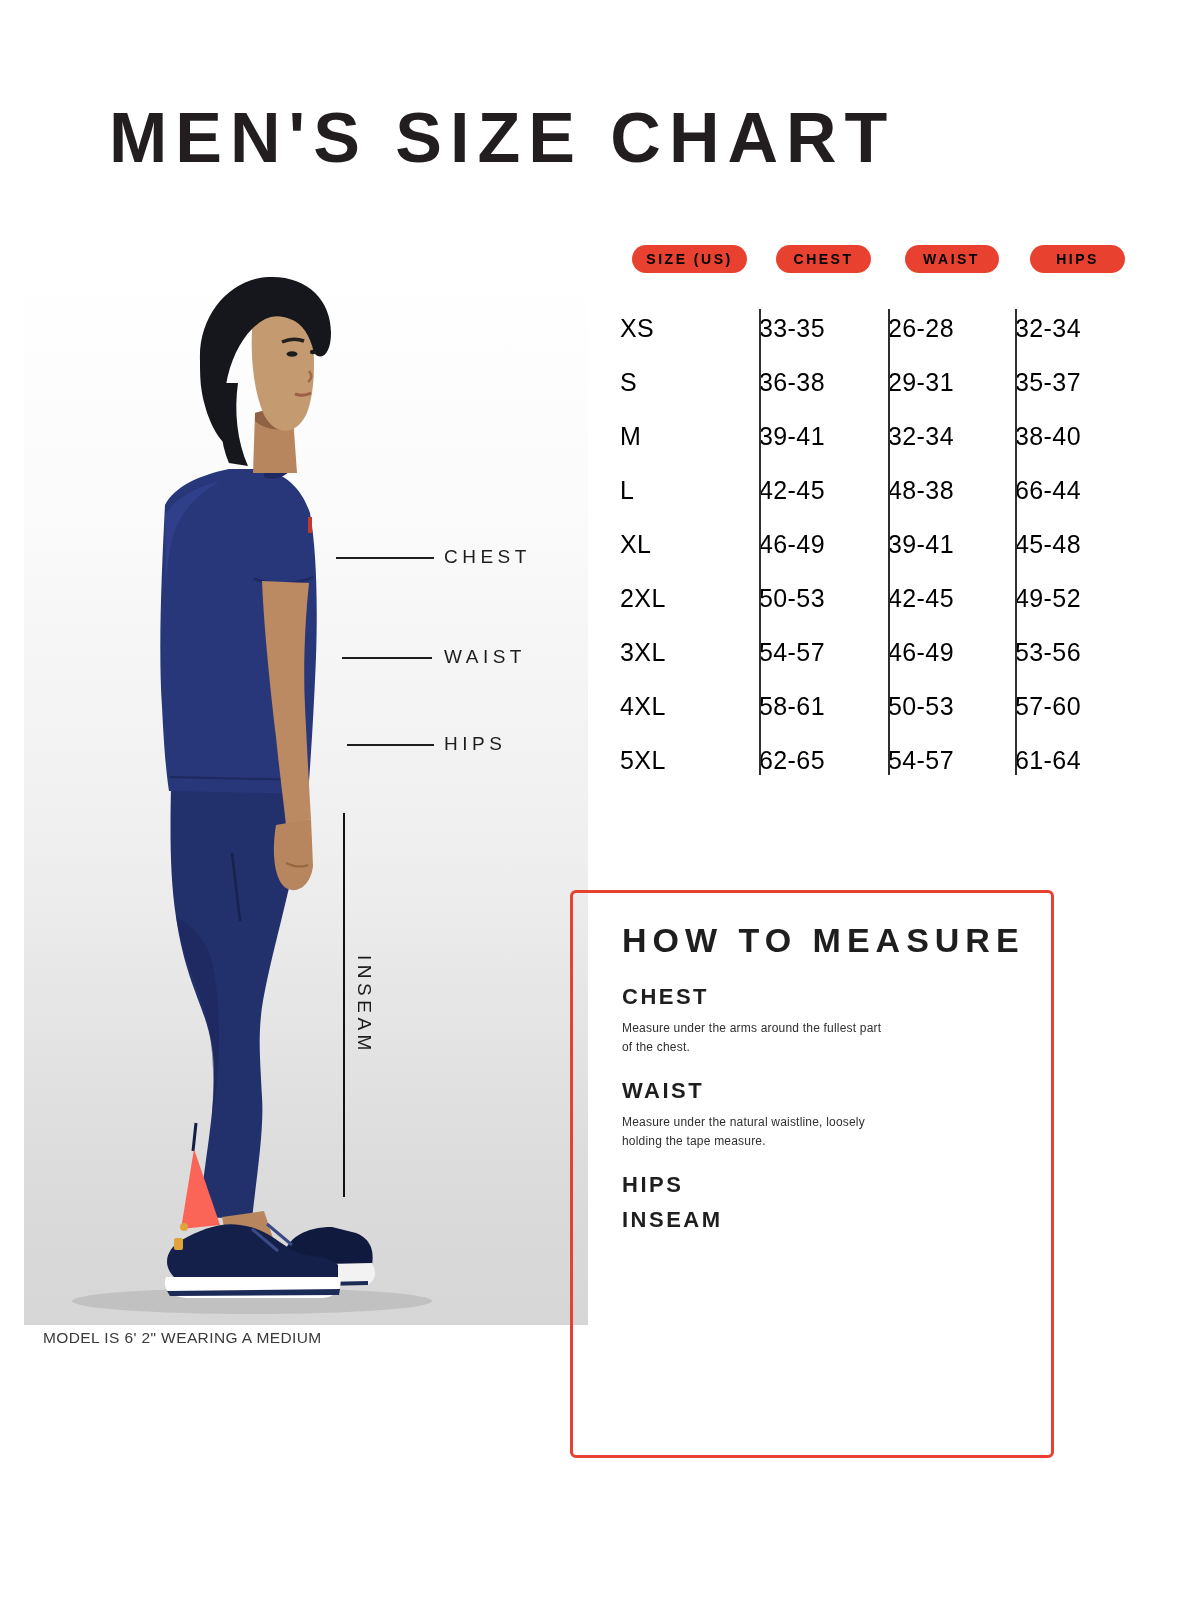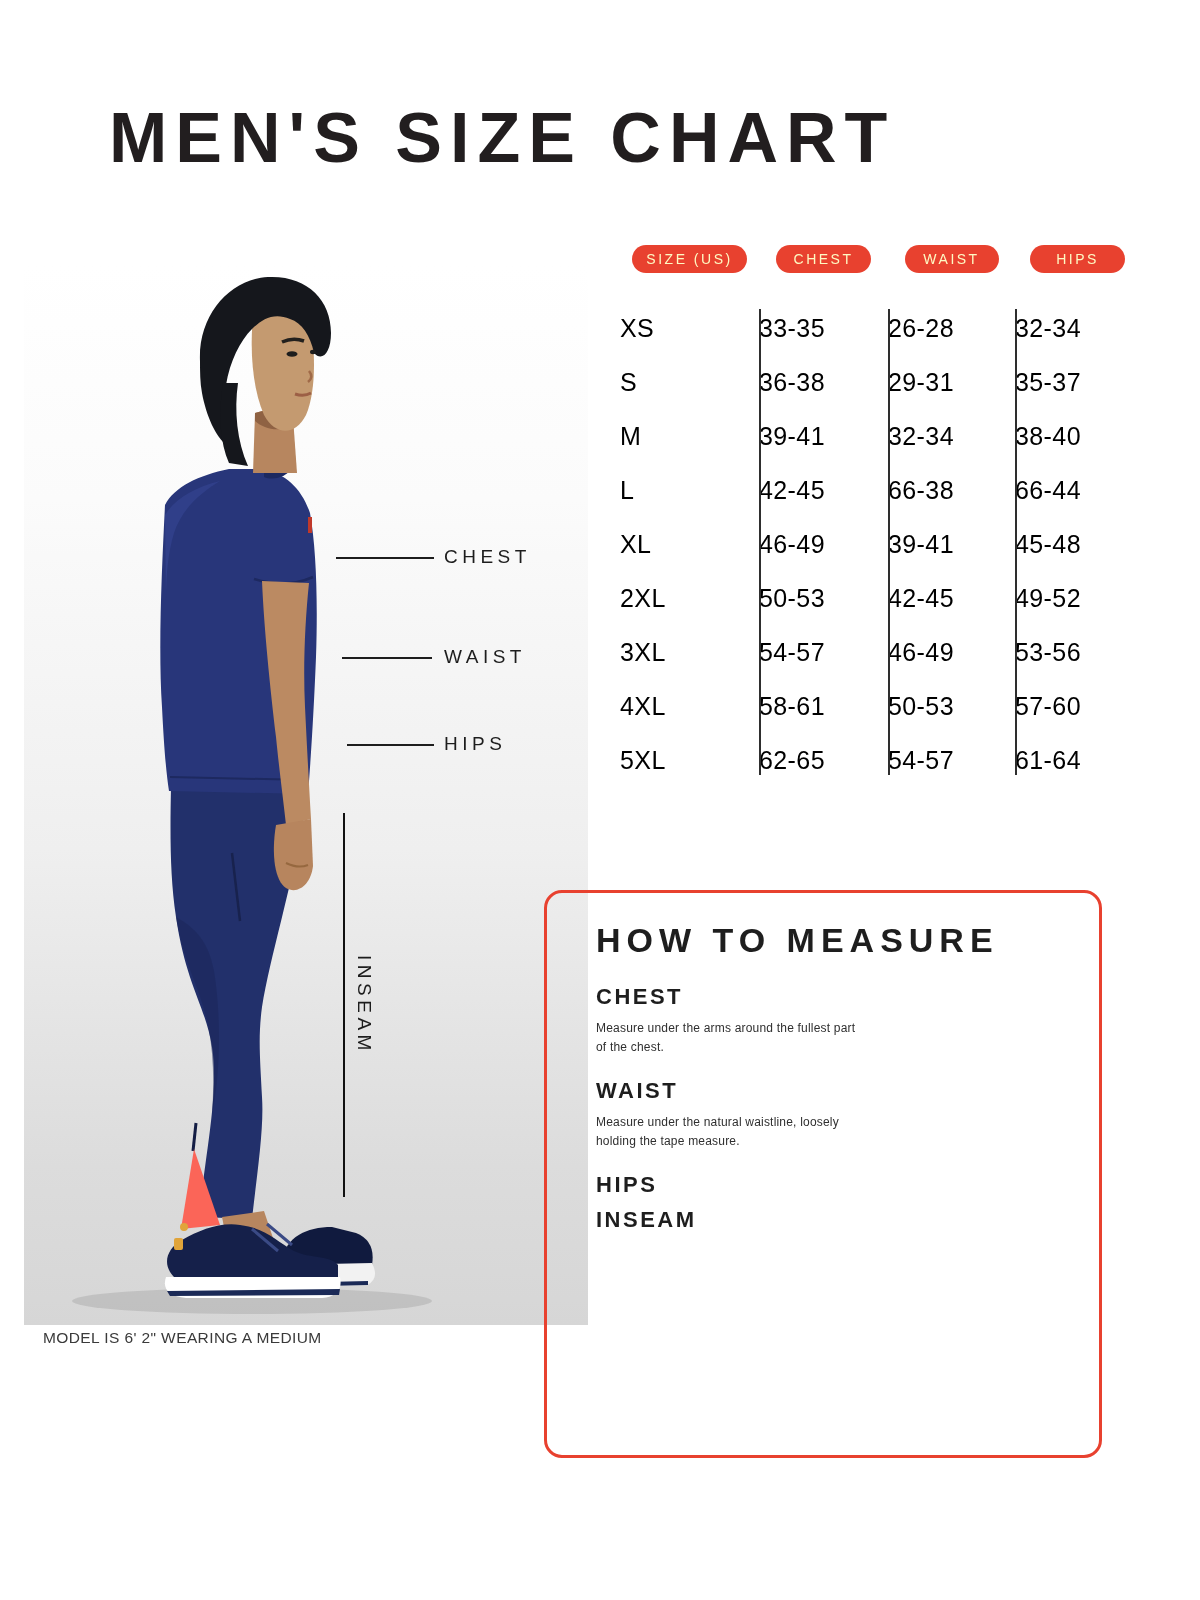--- a/index.html
+++ b/index.html
@@ -33,42 +33,42 @@
   .photo-caption{
     position:absolute;left:43px;top:1329px;font-size:15.5px;letter-spacing:0.4px;color:#3a3a3a;
   }
   
   .table-head{
     position:absolute;left:620px;top:245px;width:520px;
     display:grid;grid-template-columns:139px 129px 127px 125px;
   }
   .table-head .cell{display:flex;justify-content:center;}
   .pill{
-    background:#E8412F;color:#fef9c3;border-radius:15px;height:28px;
+    background:#E8412F;color:#000000;border-radius:15px;height:28px;
     display:flex;align-items:center;justify-content:center;
-    font-size:14px;font-weight:normal;letter-spacing:2.5px;
+    font-size:14px;font-weight:bold;letter-spacing:2.5px;
   }
   .pill.w0{width:115px;}
   .pill.w1{width:95px;}
   .pill.w2{width:94px;}
   .pill.w3{width:95px;}
   .table-body{
     position:absolute;left:620px;top:301px;width:520px;
     display:grid;grid-template-columns:139px 129px 127px 125px;grid-auto-rows:54px;
     align-items:center;
     font-size:25px;color:#000000;letter-spacing:0.4px;
   }
   .tdiv{position:absolute;top:309px;height:466px;width:2px;background:#2e2e2e;}
   .tdiv.d1{left:759px;}
   .tdiv.d2{left:888px;}
   .tdiv.d3{left:1015px;}
   
   .measure-box{
-    position:absolute;left:544px;top:890px;width:558px;height:568px;box-sizing:border-box;
-    border:3px solid #E8412F;border-radius:18px;background:transparent;
+    position:absolute;left:570px;top:890px;width:484px;height:568px;box-sizing:border-box;
+    border:3px solid #E8412F;border-radius:6px;background:transparent;
     padding:28px 36px 0 49px;
   }
   .measure-title{
     margin:0 0 24px 0;font-size:34px;font-weight:bold;letter-spacing:6px;color:#1e1e1e;
     white-space:nowrap;
   }
   .measure-heading{
     margin:0 0 9px 0;font-size:22px;font-weight:bold;letter-spacing:2.5px;color:#1e1e1e;
   }
   .measure-text{
@@ -196,21 +196,21 @@
     <div>29-31</div>
     <div>35-37</div>
 
     <div>M</div>
     <div>39-41</div>
     <div>32-34</div>
     <div>38-40</div>
 
     <div>L</div>
     <div>42-45</div>
-    <div>66-38</div>
+    <div>48-38</div>
     <div>66-44</div>
 
     <div>XL</div>
     <div>46-49</div>
     <div>39-41</div>
     <div>45-48</div>
 
     <div>2XL</div>
     <div>50-53</div>
     <div>42-45</div>

